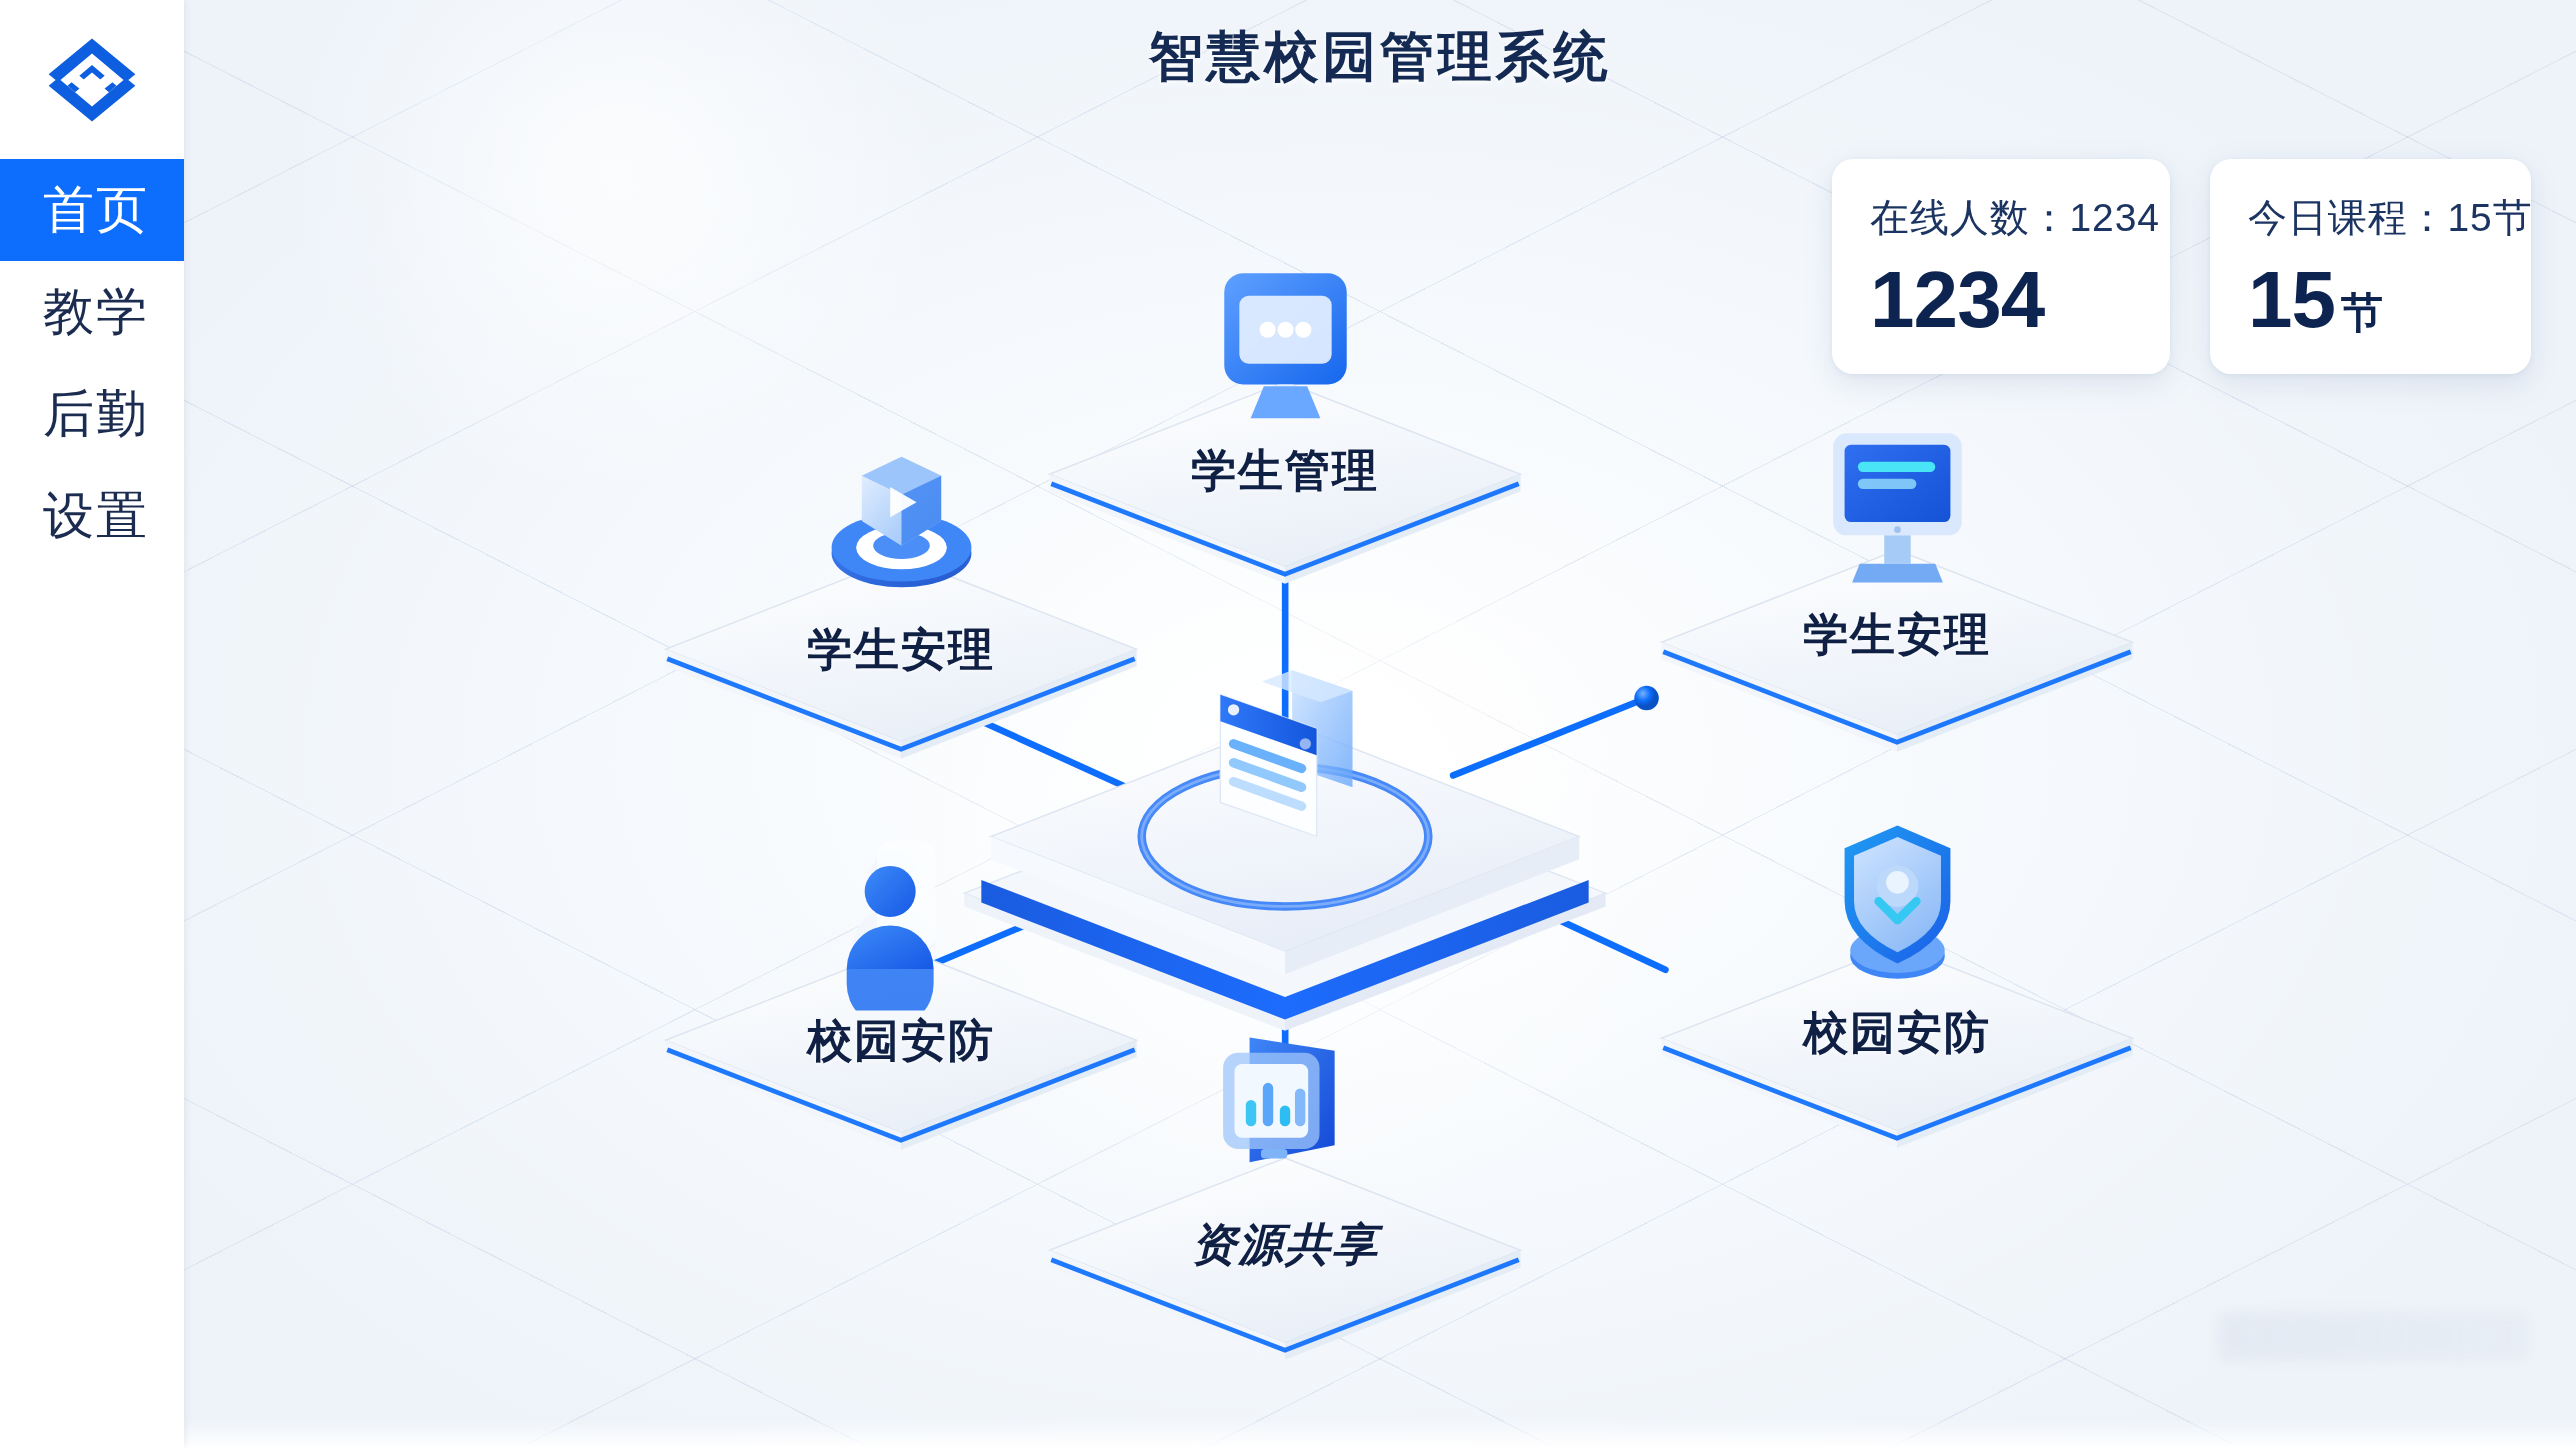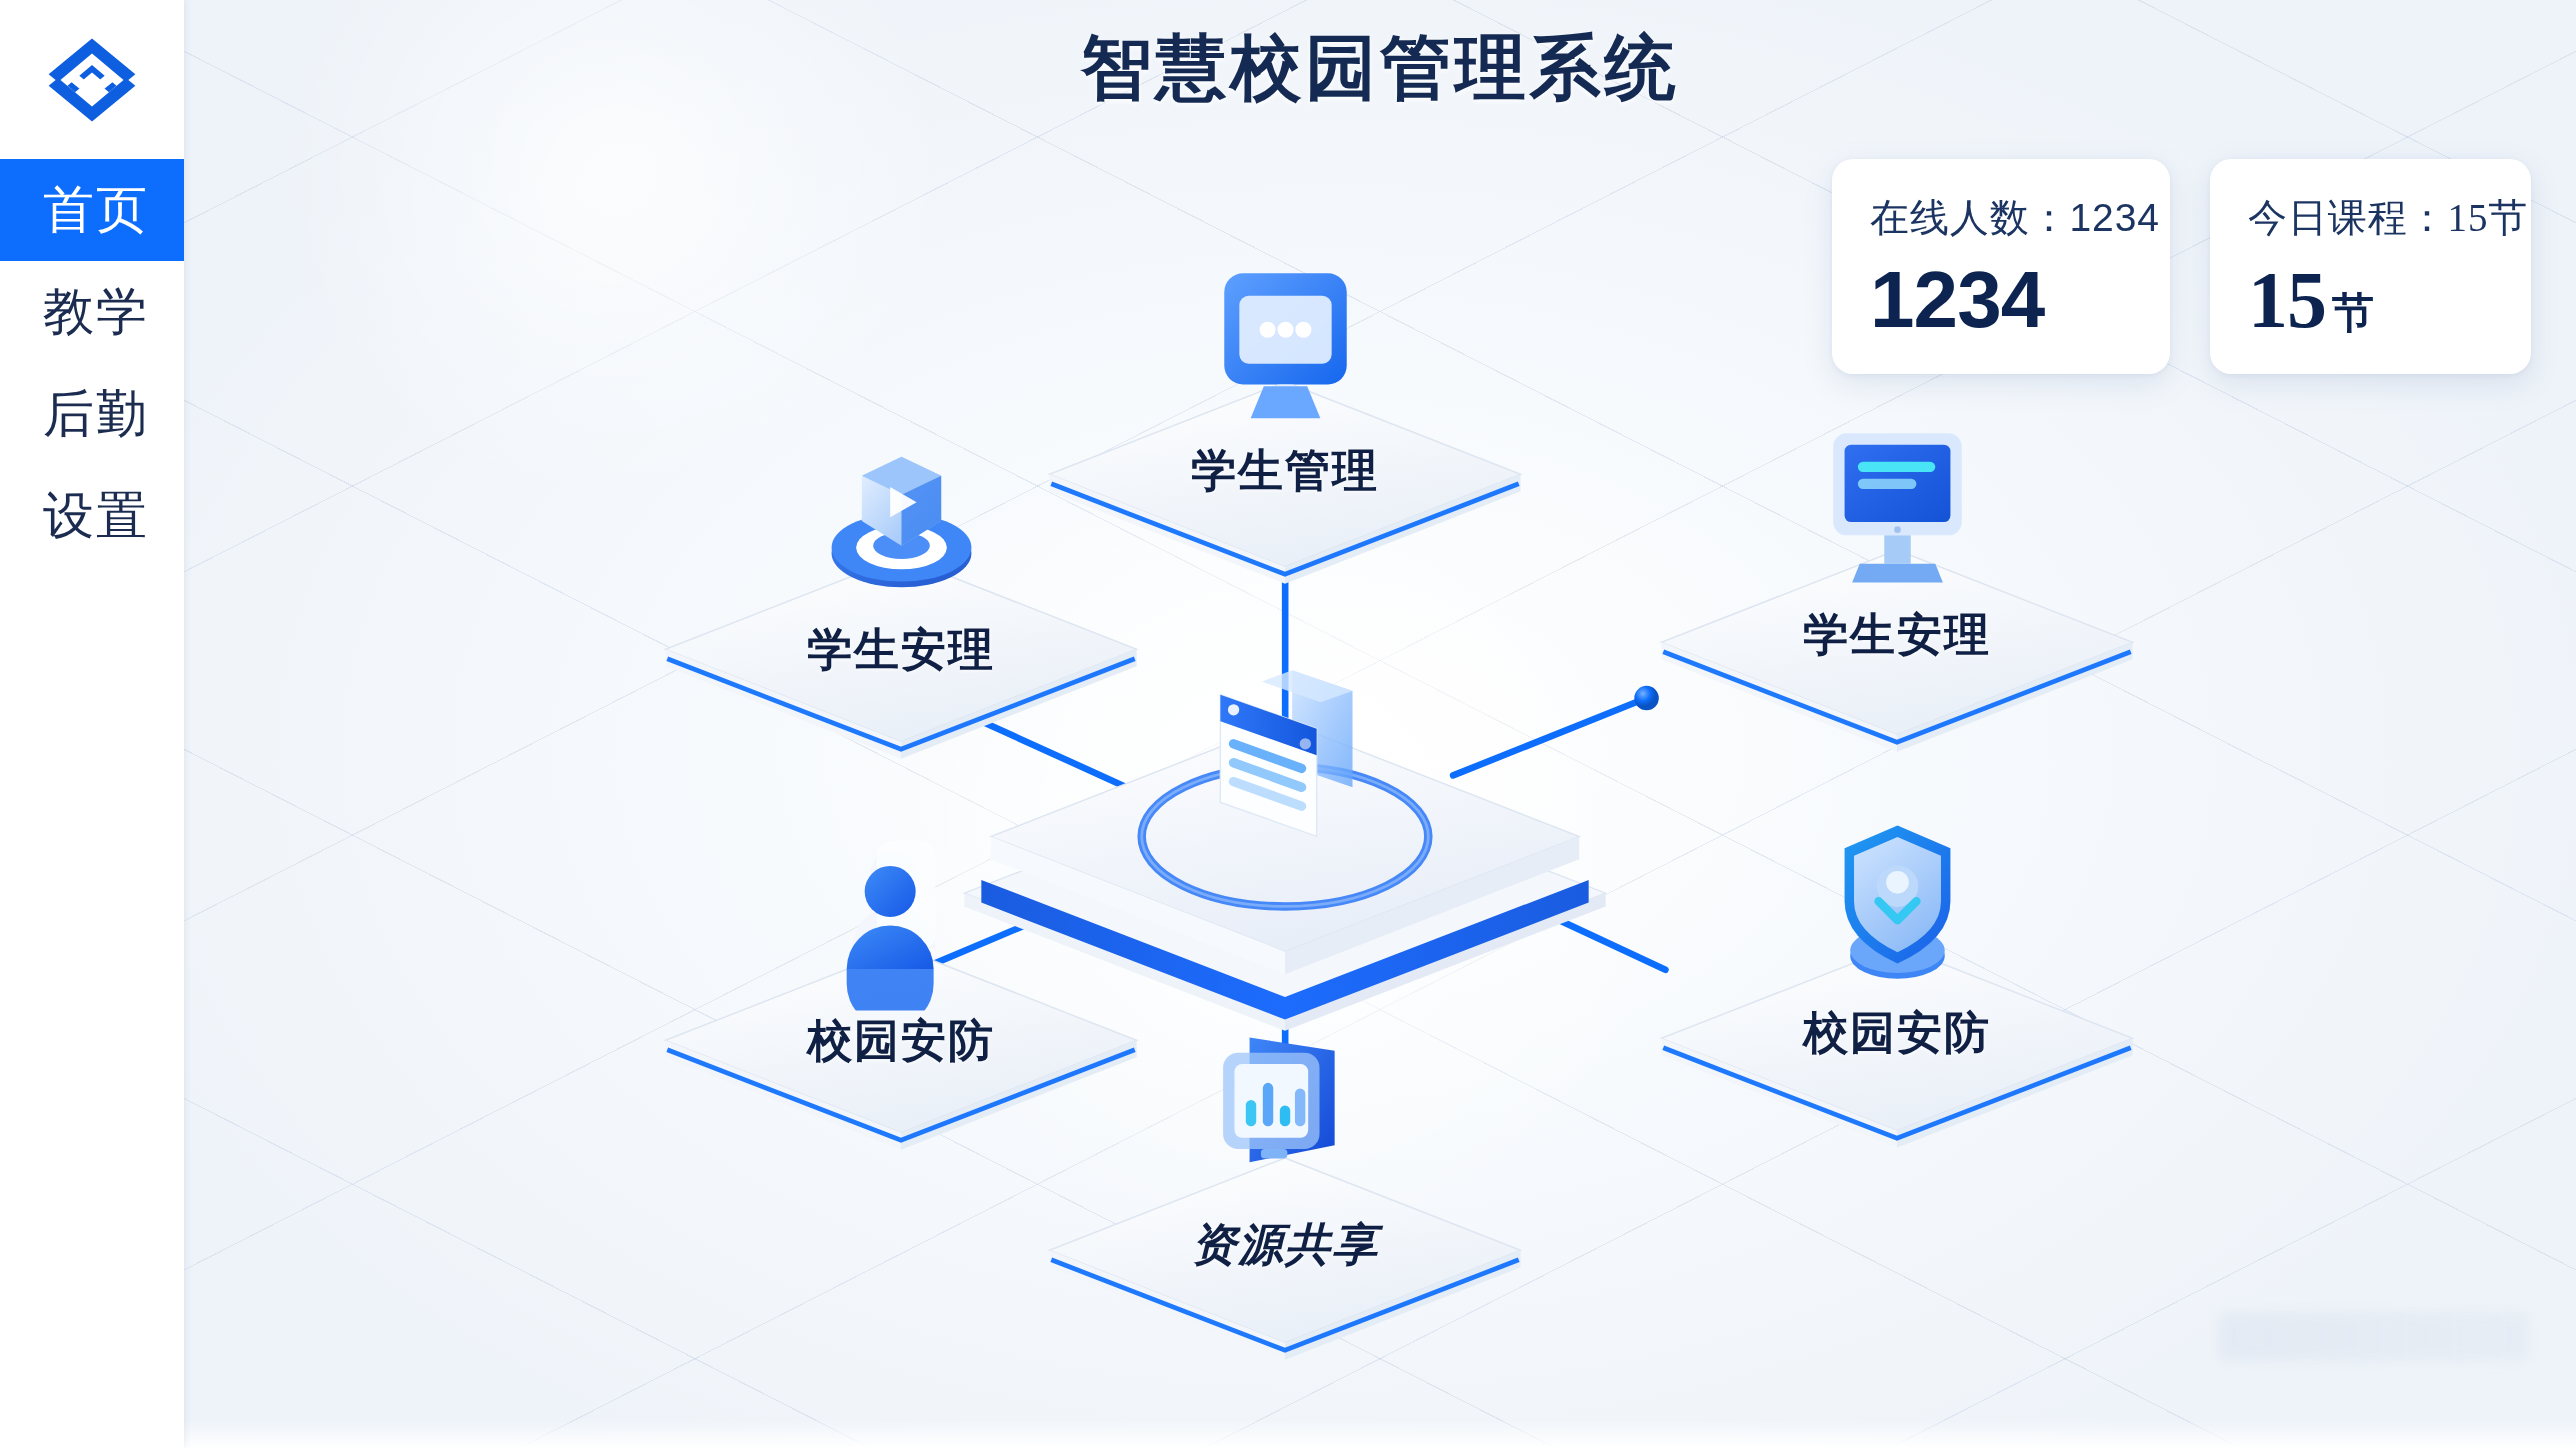--- a/index.html
+++ b/index.html
@@ -77,21 +77,21 @@
       radial-gradient(circle 585px at 46% 58%, rgba(255,255,255,.95) 0%, rgba(255,255,255,0) 70%),
       radial-gradient(circle 472px at 18% 12%, rgba(255,255,255,.75) 0%, rgba(255,255,255,0) 70%);
   }
 
   
   .page-title {
     position: absolute;
     left: 0; right: 0;
     top: 21px;
     text-align: center;
-    font-size: 71px;
+    font-size: 54px;
     font-weight: bold;
     letter-spacing: 3.8px;
     color: #142a52;
     text-shadow: 0 1.9px 5.7px rgba(255,255,255,.9);
     z-index: 30;
   }
 
   
   .stats {
     position: absolute;
@@ -102,21 +102,21 @@
     z-index: 30;
   }
   .stat-card {
     width: 338px;
     height: 215px;
     background: #ffffff;
     border-radius: 21px;
     box-shadow: 0 9.4px 30px rgba(86,116,165,.14), 0 1.9px 5.7px rgba(86,116,165,.08);
     padding: 32px 0 0 38px;
   }
-  .stat-card.narrow { width: 321px; font-family: Liberation Serif, serif; }
+  .stat-card.narrow { width: 321px; }
   .stat-caption {
     font-size: 39px;
     color: #1b3461;
     white-space: nowrap;
     letter-spacing: 0.9px;
   }
   .stat-value-row {
     margin-top: 15px;
     display: flex;
     align-items: baseline;

